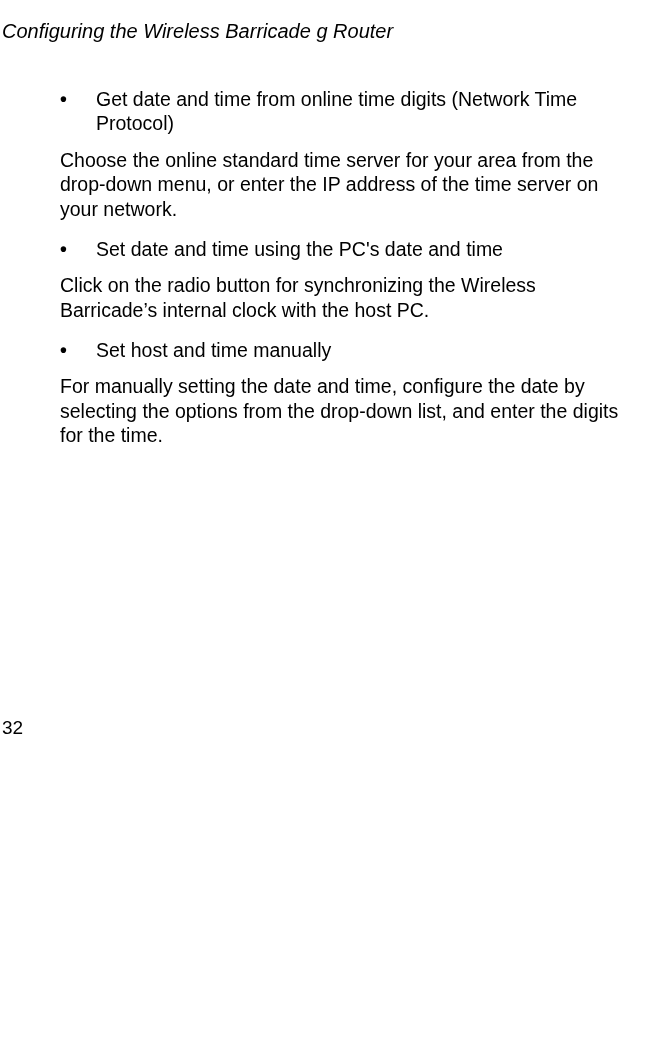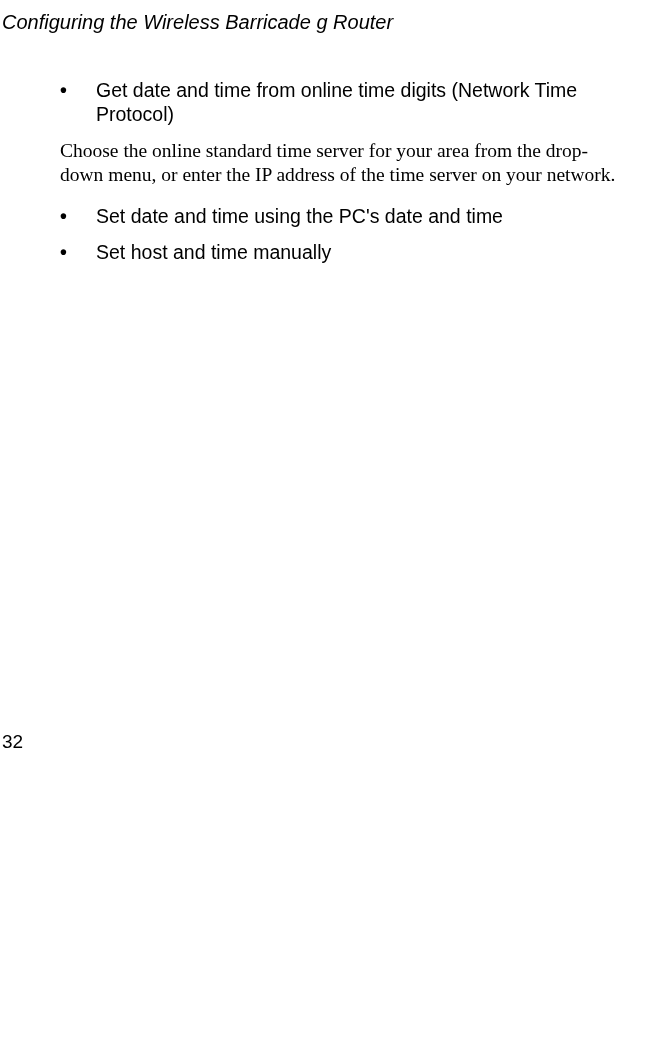--- a/index.html
+++ b/index.html
@@ -10,21 +10,21 @@
     background: #ffffff;
     font-family: Arial, Helvetica, sans-serif;
     color: #000000;
     position: relative;
   }
   .page {
     width: 649px;
     height: 765px;
     position: relative;
     box-sizing: border-box;
-    padding: 3px 30px 0 30px;
+    padding: 12px 30px 0 30px;
   }
   .header {
     font-style: italic;
     font-size: 20px;
     padding-top: 8px;
     letter-spacing: 0px;
     margin-left: -28px;
   }
   .content {
     padding-left: 30px;
@@ -42,26 +42,25 @@
     width: 36px;
     flex-shrink: 0;
     font-weight: bold;
     line-height: 1.25;
   }
   .bullet-text {
     flex: 1;
   }
   .para {
     margin-bottom: 16px;
-    font-family: Liberation Serif, serif;
   }
   .page-number {
     position: absolute;
     left: 2px;
-    bottom: 12px;
+    bottom: 26px;
     font-size: 19px;
     margin-top: 8px;
   }
 </style>
 </head>
 <body>
 
 <div class="page">
   <div class="header">Configuring the Wireless Barricade g Router</div>
 
@@ -70,22 +69,24 @@
     <div class="bullet-row">
       <div class="bullet">•</div>
       <div class="bullet-text">Get date and time from online time digits (Network Time Protocol)</div>
     </div>
     <div class="para">Choose the online standard time server for your area from the drop-down menu, or enter the IP address of the time server on your network.</div>
 
     <div class="bullet-row">
       <div class="bullet">•</div>
       <div class="bullet-text">Set date and time using the PC's date and time</div>
     </div>
+    <div class="para">Click on the radio button for synchronizing the Wireless Barricade’s internal clock with the host PC.</div>
 
     <div class="bullet-row">
       <div class="bullet">•</div>
       <div class="bullet-text">Set host and time manually</div>
     </div>
+    <div class="para">For manually setting the date and time, configure the date by selecting the options from the drop-down list, and enter the digits for the time.</div>
 
   </div>
 
   <div class="page-number">32</div>
 </div>
 
 </body></html>

